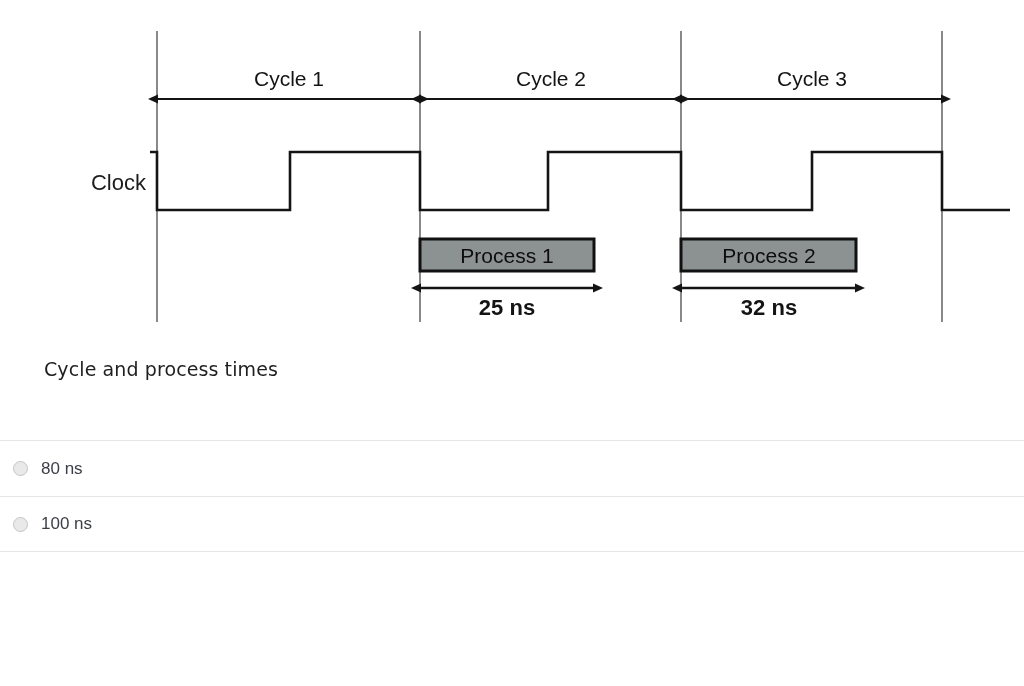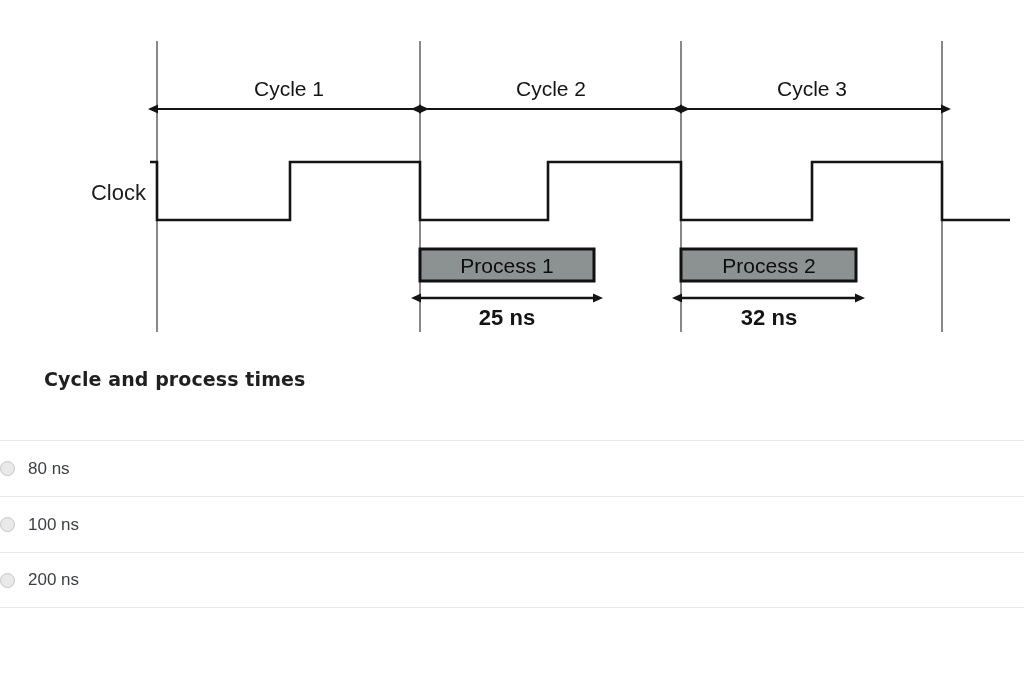--- a/index.html
+++ b/index.html
@@ -13,52 +13,53 @@
     font-family: "Liberation Sans", sans-serif;
     color: #2a2a2a;
     overflow: hidden;
     position: relative;
   }
 
   
   #figure-panel {
     position: absolute;
     left: 0;
-    top: 10px;
+    top: 0;
     width: 1024px;
     height: 340px;
   }
   #timing-diagram {
     display: block;
   }
 
   .fig-caption {
     position: absolute;
     left: 44px;
     top: 358px;
     font-size: 19px;
-    font-weight: 700;
+    font-weight: 400;
     letter-spacing: 0.1px;
     color: #1f1f1f;
     font-family: "DejaVu Sans", sans-serif;
   }
 
   
   #options-list {
     position: absolute;
     left: 0;
     top: 440px;
     width: 1024px;
   }
   .option-row {
     position: relative;
     height: 56px;
     border-top: 1px solid #e4e6e8;
     display: flex;
     align-items: center;
+    padding-left: 13px;
     box-sizing: border-box;
     background: #ffffff;
   }
   .option-row:last-child {
     border-bottom: 1px solid #e4e6e8;
   }
   .radio-outer {
     width: 15px;
     height: 15px;
     border-radius: 50%;
@@ -151,18 +152,14 @@
     <span class="radio-outer"></span>
     <span class="option-label">80 ns</span>
   </div>
 
   <div class="option-row">
     <span class="radio-outer"></span>
     <span class="option-label">100 ns</span>
   </div>
 
 
-  <div class="option-row">
-    <span class="radio-outer"></span>
-    <span class="option-label">200 ns</span>
-  </div>
 
 </div>
 
 </body></html>

